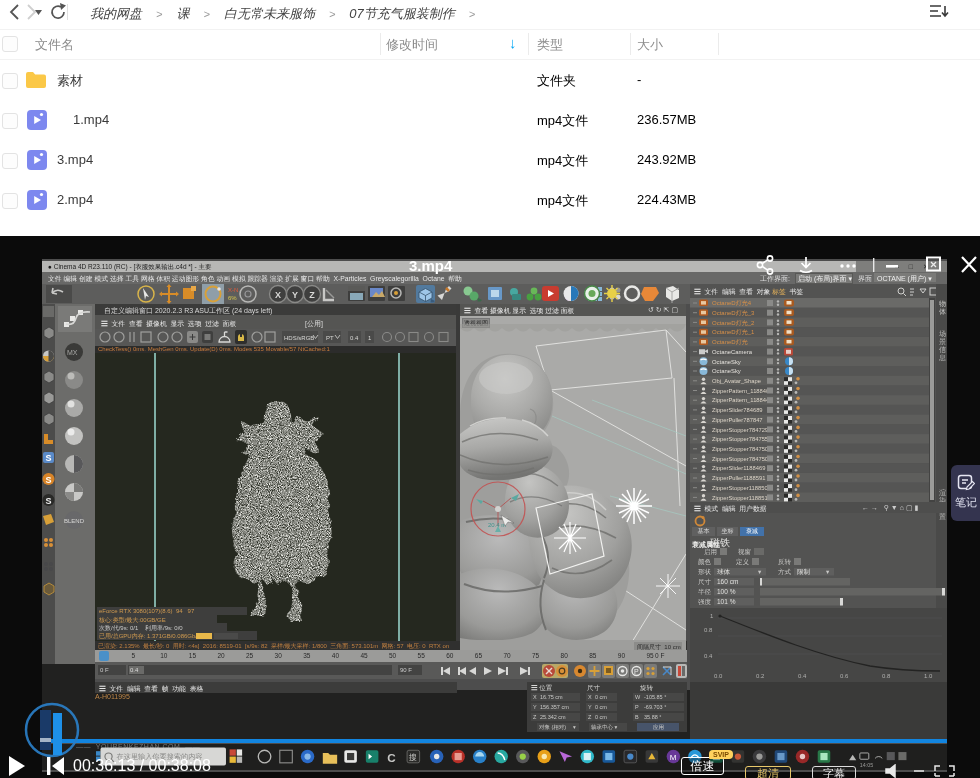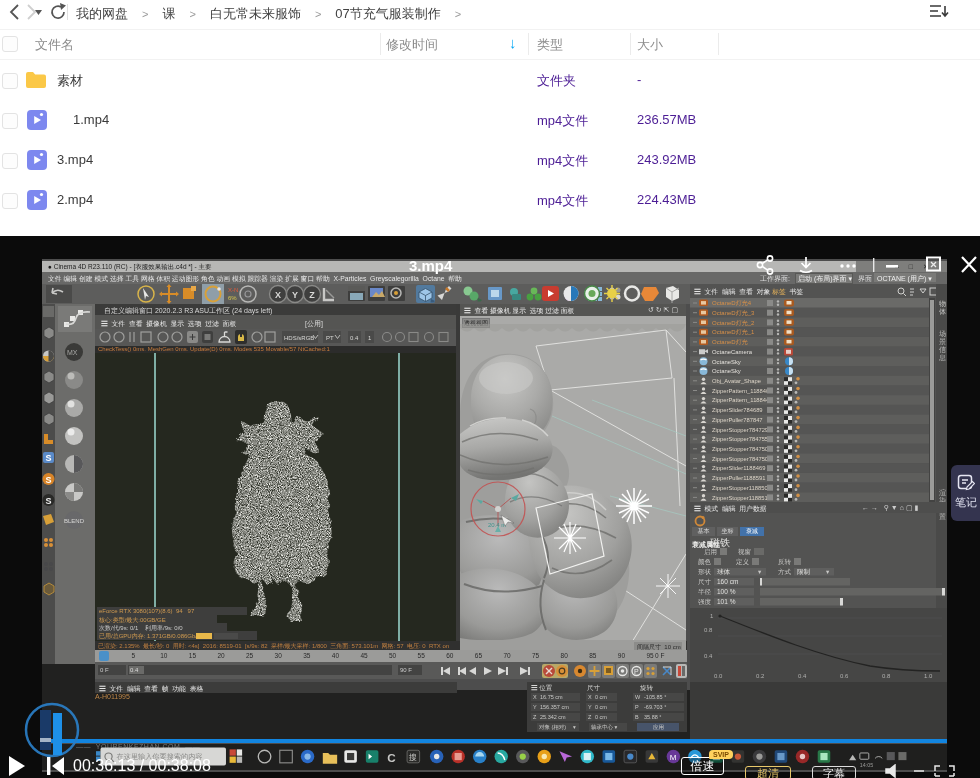--- a/index.html
+++ b/index.html
@@ -4,42 +4,42 @@
 <style>
 html,body{margin:0;padding:0;width:980px;height:778px;overflow:hidden;background:#fff;
 font-family:"Liberation Sans",sans-serif;}
 .a{position:absolute;}
 #page{position:relative;width:980px;height:778px;}
 .crumb{font-size:13px;color:#424242;display:flex;align-items:center;gap:14px;}
 .crumb .sep{color:#9a9a9a;font-size:11px;}
 .hlabel{font-size:13px;color:#8c8c8c;}
 .cb{width:14px;height:14px;border:1px solid #e3e3e3;border-radius:3px;background:#fdfdfd;}
 .fname{font-size:13px;color:#3a3a3a;}
-.fval{font-size:13px;color:#4c1d95;}
+.fval{font-size:13px;color:#000000;}
 .vline{background:#ebebeb;width:1px;}
 .menu7{font-size:6.8px;color:#e8e8e8;letter-spacing:0px;white-space:nowrap;}
 .t7{font-size:7px;white-space:nowrap;}
 .t8{font-size:10px;white-space:nowrap;margin-top:20px;}
 </style>
 </head>
 <body>
 <div id="page">
 
 <div class="a" style="left:0;top:0;width:980px;height:29px;background:#fff;"></div>
 <svg class="a" style="left:6px;top:3px;" width="64" height="18" viewBox="0 0 64 18">
   <path d="M12 2 L5 9 L12 16" stroke="#555" stroke-width="1.8" fill="none"></path>
   <path d="M22 2 L29 9 L22 16" stroke="#cfcfcf" stroke-width="1.8" fill="none"></path>
   <path d="M29 7 L36 7 L32.5 12 Z" fill="#555"></path>
 </svg>
 <svg class="a" style="left:48px;top:2px;" width="20" height="20" viewBox="0 0 20 20">
   <path d="M16 10 A6 6 0 1 1 13 4.9" stroke="#555" stroke-width="1.7" fill="none"></path>
   <path d="M12 1 L18 3.5 L13 8 Z" fill="#555"></path>
 </svg>
 <div class="a vline" style="left:67px;top:4px;height:16px;background:#e0e0e0;"></div>
-<div class="a crumb" style="left:76px;top:5px;">
+<div class="a crumb" style="left:90px;top:5px;font-style:italic;">
   <span>我的网盘</span>
       <span class="sep">&gt;</span>
       <span>课</span>
       <span class="sep">&gt;</span>
   <span>白无常未来服饰</span>
       <span class="sep">&gt;</span>
       <span>07节充气服装制作</span>
       <span class="sep">&gt;</span>
 </div>
 <svg class="a" style="left:928px;top:2px;" width="22" height="18" viewBox="0 0 22 18">

